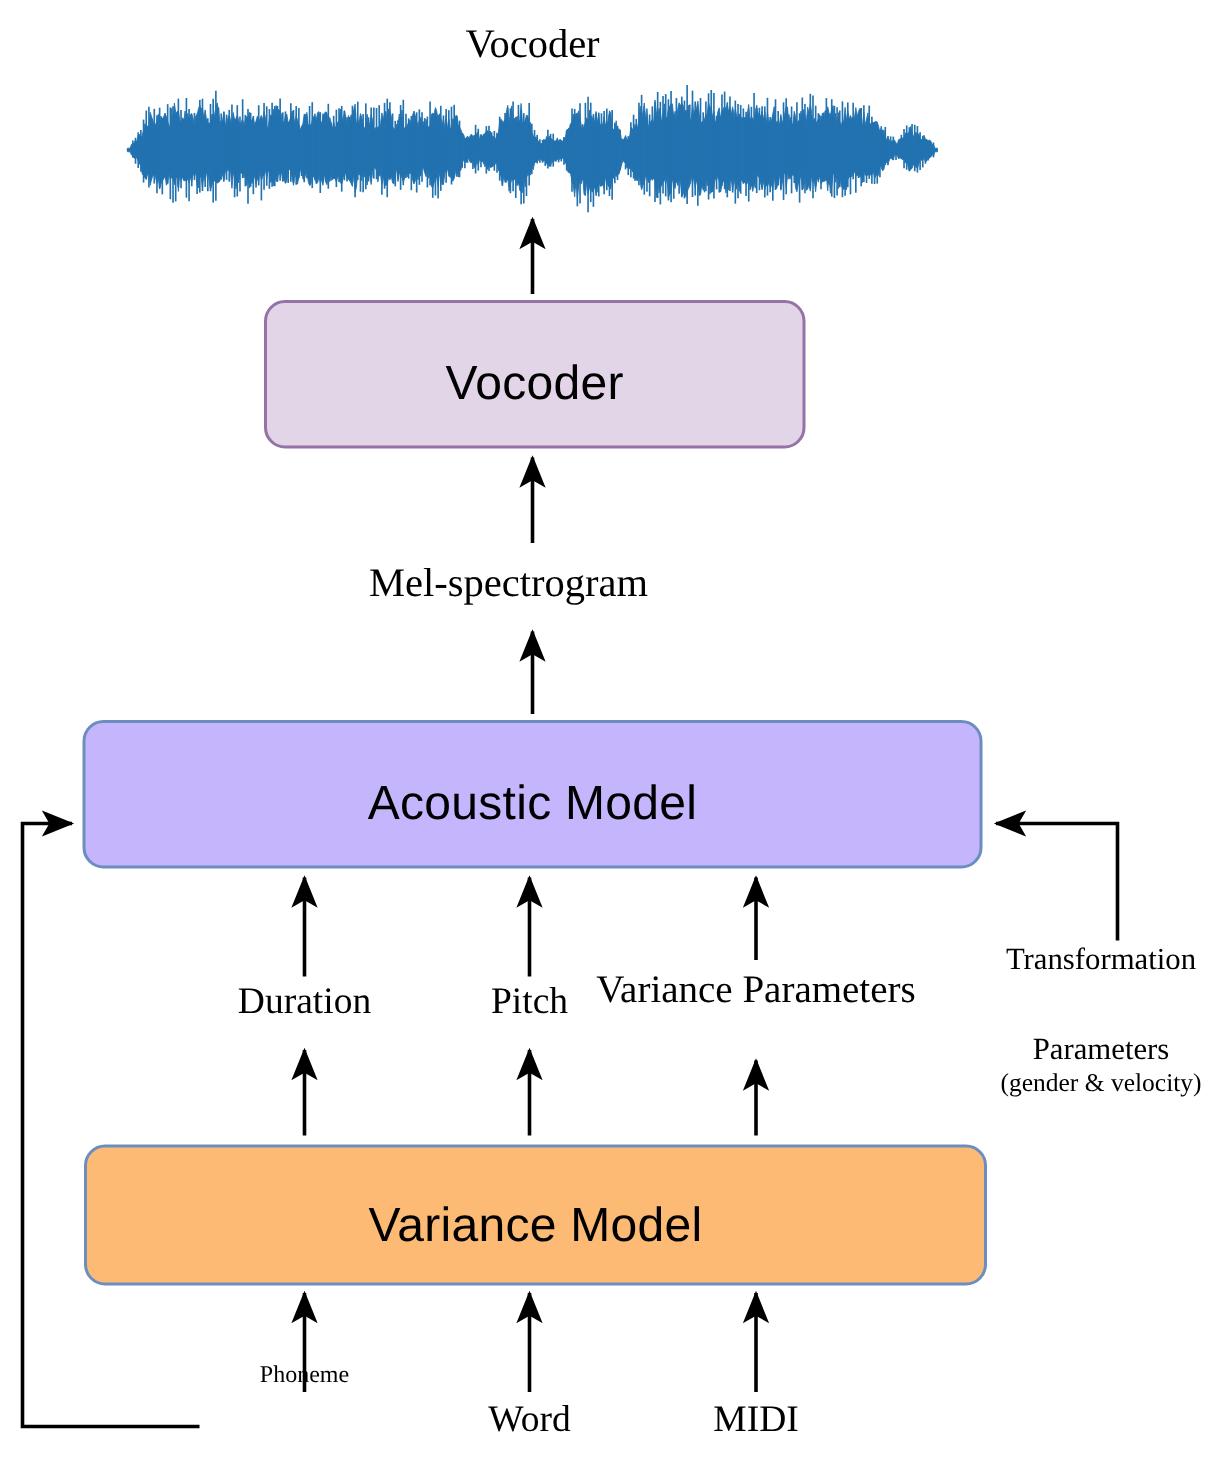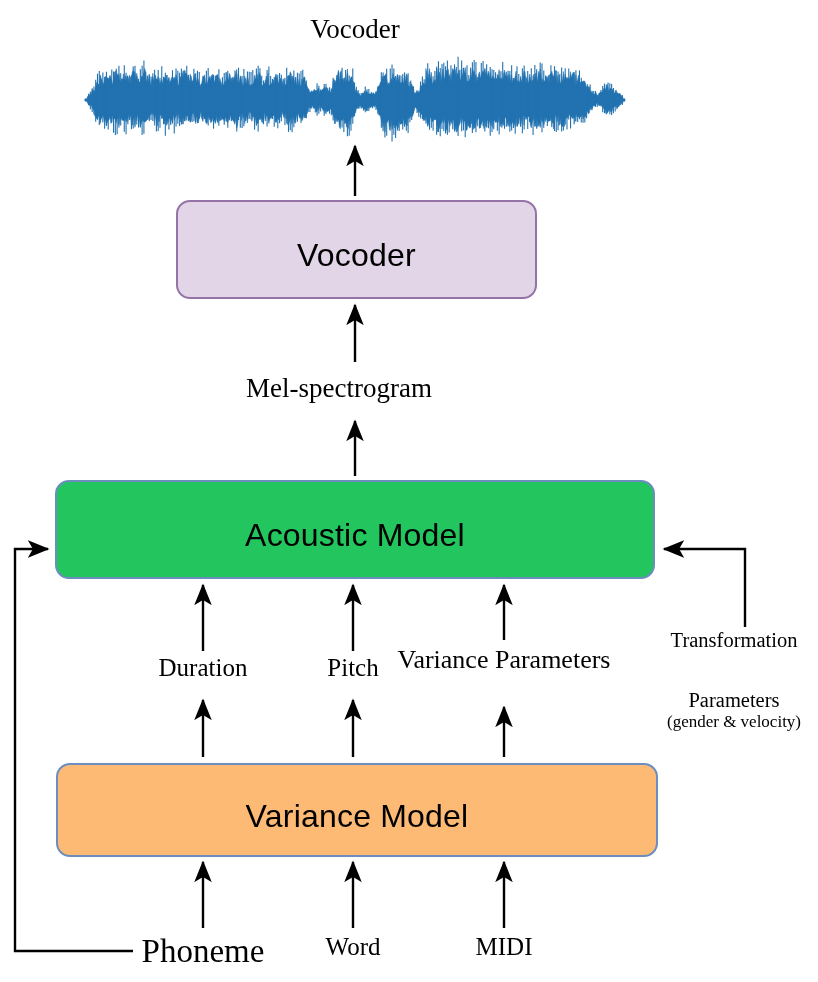--- a/index.html
+++ b/index.html
@@ -411,21 +411,21 @@
   <div class="node-box" style="left:176px; top:200px; width:361px; height:99px;
               background:#e1d5e7; border:2.6px solid #9673a6;">
     <span class="node-label" style="font-size:32px;">Vocoder</span>
   </div>
 
   <div class="text-label" style="left:139px; top:373px; width:400px; font-size:27px;font-family:Liberation Serif, serif;">
     <span>Mel-spectrogram</span>
   </div>
 
   <div class="node-box" style="left:55px; top:480px; width:600px; height:99px;
-              background:#22c55e; border:2.6px solid #6c8ebf;">
+              background:#c4b5fd; border:2.6px solid #6c8ebf;">
     <span class="node-label" style="font-size:32px;">Acoustic Model</span>
   </div>
 
   <div class="text-label" style="left:123px; top:653px; width:160px; font-size:25px;">
     <span class="lbl-main">Duration</span>
   </div>
 
   <div class="text-label" style="left:288px; top:653px; width:130px; font-size:25px;">
     <span class="lbl-main">Pitch</span>
   </div>
@@ -438,21 +438,21 @@
     <span class="lbl-main" style="font-size:20.5px;">Transformation</span>
     <span class="lbl-main" style="font-size:20.5px;margin-top:36px;">Parameters</span>
     <span class="lbl-sub" style="font-size:17px;">(gender &amp; velocity)</span>
   </div>
 
   <div class="node-box" style="left:56px; top:763px; width:602px; height:94px;
               background:#fdba74; border:2.6px solid #6c8ebf;">
     <span class="node-label" style="font-size:32px;">Variance Model</span>
   </div>
 
-  <div class="text-label" style="left:128px; top:932px; width:150px; font-size:33px;">
+  <div class="text-label" style="left:128px; top:908px; width:150px; font-size:16px;">
     <span>Phoneme</span>
   </div>
 
   <div class="text-label" style="left:444px; top:932px; width:120px; font-size:25px;">
     <span>MIDI</span>
   </div>
 
   <div class="text-label" style="left:293px; top:932px; width:120px; font-size:25px;">
     <span>Word</span>
   </div>

